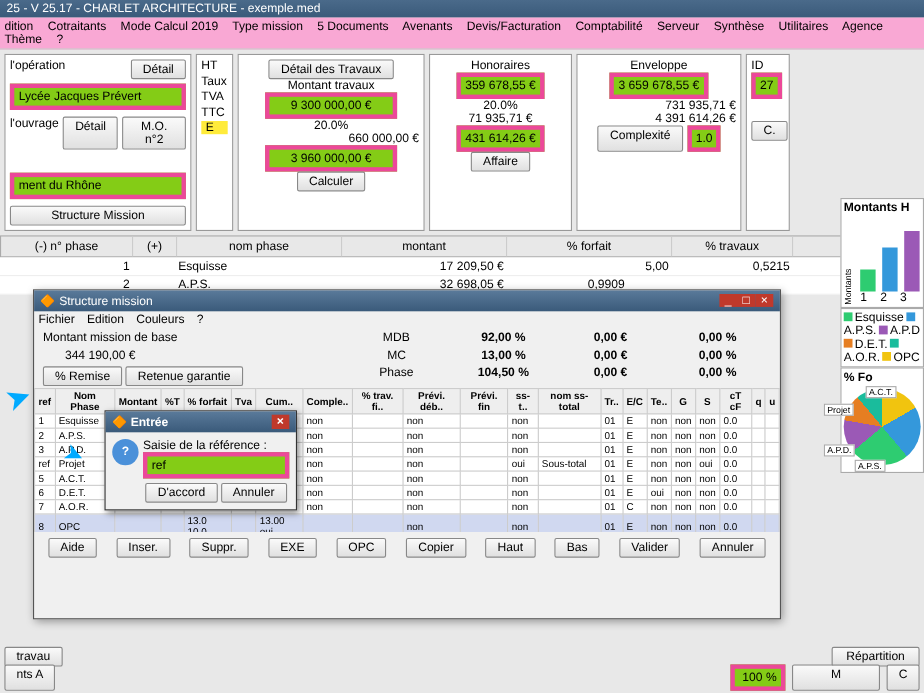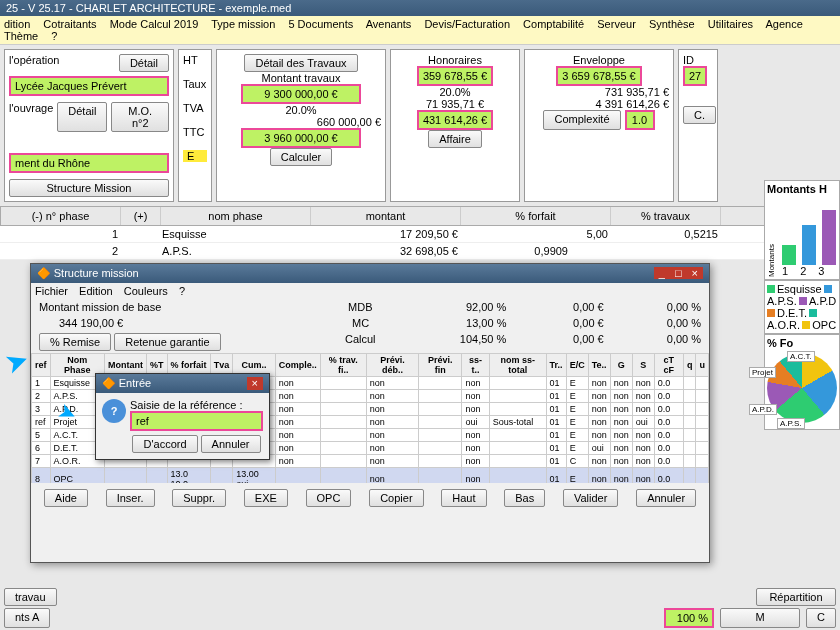--- a/index.html
+++ b/index.html
@@ -1,44 +1,44 @@
 <!DOCTYPE html>
 <html><head>
 <meta charset="utf-8">
 <style>
 * { box-sizing: border-box; font-family: Tahoma, Arial, sans-serif; font-size: 11px; }
 body { margin: 0; background: #e8e8e8; width: 840px; height: 630px; overflow: hidden; position: relative; }
 .titlebar { background: linear-gradient(#4a6a8a,#3a5a7a); color: #fff; padding: 2px 6px; font-size: 11px; }
-.menubar { background: #fef9c3; padding: 2px 4px; border-bottom: 1px solid #ccc; }
+.menubar { background: #f9a8d4; padding: 2px 4px; border-bottom: 1px solid #ccc; }
 .menubar span { margin-right: 10px; cursor: default; }
 .toprow { display: flex; padding: 4px; gap: 4px; }
 .box { background: #fff; border: 1px solid #999; padding: 4px; }
 .left-box { width: 170px; }
 .btn { background: linear-gradient(#fafafa,#e0e0e0); border: 1px solid #888; padding: 2px 10px; border-radius: 2px; display: inline-block; cursor: pointer; text-align: center; }
 .btn-wide { width: 80px; }
-.input { background: #bef264; border: 2px solid #ec4899; padding: 2px 4px; display: inline-block; }
-.col-lbl { display: flex; flex-direction: column; gap: 12px; font-size: 10px; }
+.input { background: #84cc16; border: 4px solid #ec4899; padding: 2px 4px; display: inline-block; }
+.col-lbl { display: flex; flex-direction: column; gap: 2px; font-size: 10px; }
 .yellow { background: #ffeb3b; padding: 0 4px; }
 .grid-header { display: flex; background: #e8e8e8; border: 1px solid #aaa; font-size: 10px; }
 .gh { padding: 3px; border-right: 1px solid #ccc; text-align: center; }
 .grid-row { display: flex; background: #fff; border-bottom: 1px solid #eee; }
 .dialog { position: absolute; background: #f0f0f0; border: 1px solid #555; box-shadow: 2px 2px 8px rgba(0,0,0,.4); }
 .dlg-title { background: linear-gradient(#5a7a9a,#3a5a7a); color: #fff; padding: 3px 6px; display: flex; justify-content: space-between; }
 .dlg-title .x { background: #c0392b; color: #fff; padding: 0 5px; cursor: pointer; }
 .dlg-menu { padding: 2px 4px; }
 .dlg-menu span { margin-right: 8px; }
 .summary-row { display: flex; padding: 2px 8px; }
 .sr-lbl { width: 280px; }
 .sr-c { width: 100px; text-align: center; }
-.sr-r { width: 100px; text-align: right; }
+.sr-r { width: 100px; text-align: center; font-weight: bold; }
 .small-table th, .small-table td { border: 1px solid #ccc; padding: 1px 3px; font-size: 9px; background: #fff; }
 .small-table th { background: #eee; }
 .selected-row td { background: #d0d8f0 !important; }
 .entry-dlg { position: absolute; left: 95px; top: 373px; width: 175px; background: #f0f0f0; border: 1px solid #333; box-shadow: 2px 2px 6px rgba(0,0,0,.5); }
-.entry-dlg .dlg-title { font-size: 10px; }
+.entry-dlg .dlg-title { font-size: 10px; font-weight: bold; }
 .entry-body { padding: 6px; display: flex; gap: 4px; }
 .qicon { width: 24px; height: 24px; border-radius: 50%; background: #4a90d9; color: #fff; text-align: center; line-height: 24px; font-weight: bold; }
 .chart-box { border: 1px solid #aaa; background: #fff; padding: 2px; font-size: 9px; margin-left: 34px; }
 .bars { display: flex; align-items: flex-end; height: 70px; gap: 6px; padding: 0 6px; }
 .bar { width: 14px; }
 .legend-sq { display: inline-block; width: 8px; height: 8px; margin-right: 2px; }
 .btm-btns { display: flex; gap: 4px; padding: 6px; justify-content: space-around; }
 .arrow { position: absolute; left: 5px; top: 345px; color: #00aaff; font-size: 28px; transform: rotate(-20deg); }
 .arrow2 { position: absolute; left: 58px; top: 400px; color: #00aaff; font-size: 22px; transform: rotate(25deg); }
 .right-panel { position: absolute; right: 0; top: 180px; width: 110px; }
@@ -209,21 +209,21 @@
   </div>
   <div class="summary-row">
     <span class="sr-lbl" style="padding-left:20px">344 190,00 €</span>
     <span class="sr-c">MC</span>
     <span class="sr-r">13,00 %</span>
     <span class="sr-r">0,00 €</span>
     <span class="sr-r">0,00 %</span>
   </div>
   <div class="summary-row">
     <span class="sr-lbl"><span class="btn">% Remise</span> <span class="btn">Retenue garantie</span></span>
-    <span class="sr-c">Calcul</span>
+    <span class="sr-c">Phase</span>
     <span class="sr-r">104,50 %</span>
     <span class="sr-r">0,00 €</span>
     <span class="sr-r">0,00 %</span>
   </div>
 
   <div style="overflow:auto;height:130px">
   <table class="small-table" style="width:100%;border-collapse:collapse">
     <tbody>
           <tr id="th-row">
             <th>ref</th>

